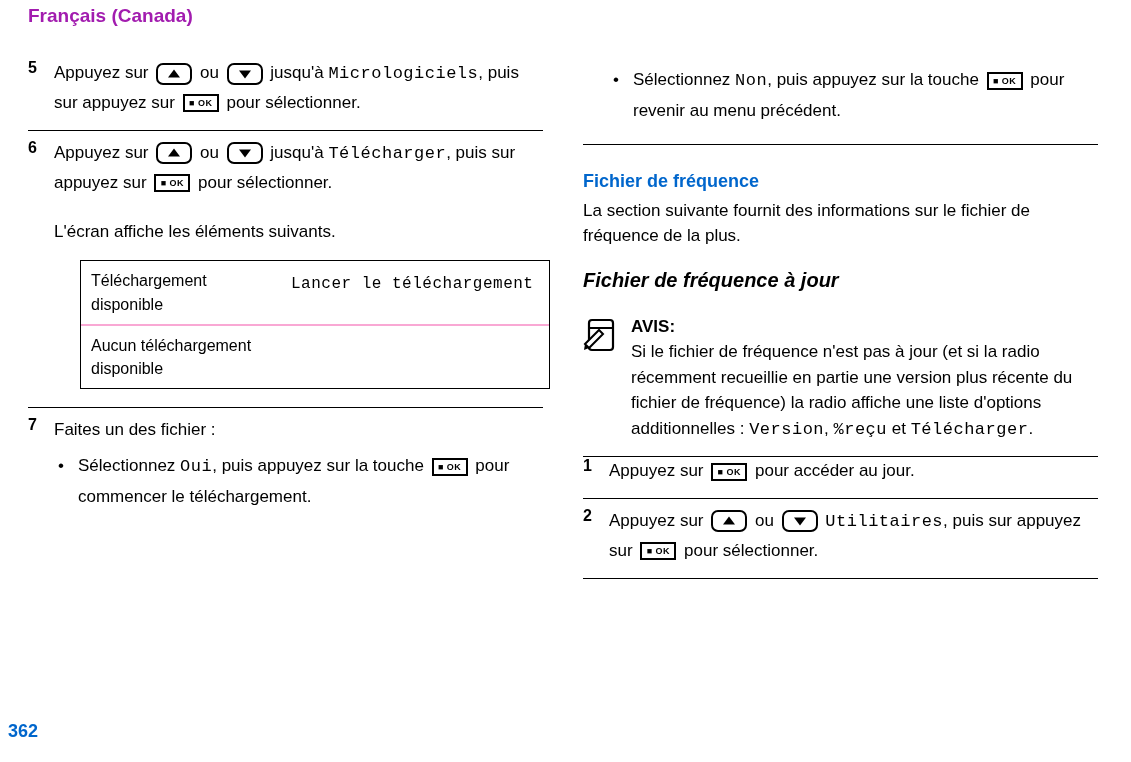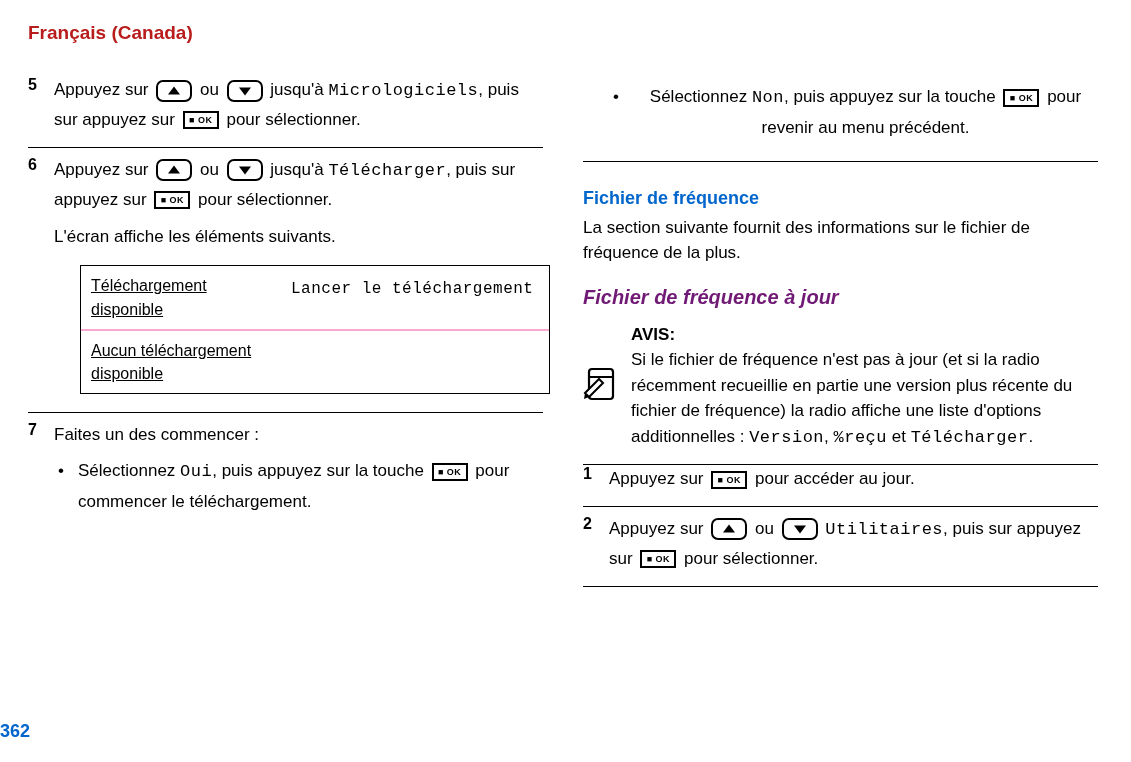--- a/index.html
+++ b/index.html
@@ -8,29 +8,29 @@
     padding: 0;
     font-family: Arial, Helvetica, sans-serif;
     background: #fff;
     width: 1131px;
     height: 762px;
     position: relative;
     color: #000;
     font-size: 17px;
   }
   .header {
-    color: #b91c1c;
+    color: #a21caf;
     font-weight: bold;
     font-size: 19px;
-    padding: 22px 0 0 28px;
+    padding: 5px 0 0 28px;
   }
   .page-number {
     position: absolute;
     bottom: 20px;
-    left: 0;
+    left: 8px;
     color: #0066cc;
     font-weight: bold;
     font-size: 18px;
   }
   .columns {
     display: flex;
     padding: 32px 8px 0 8px;
   }
   .col {
     padding: 0 20px;
@@ -116,21 +116,20 @@
   .tbl-row {
     display: flex;
   }
   .tbl-row + .tbl-row {
     border-top: 2px solid #f9a8d4;
   }
   .tbl-c1 {
     width: 200px;
     padding: 8px 10px;
     line-height: 1.45;
-    text-decoration: underline;
   }
   .tbl-c2 {
     flex: 1;
     padding: 12px 10px;
     line-height: 1.45;
   }
   .bullet-list {
     margin: 6px 0 0 0;
     padding-left: 0;
     list-style: none;
@@ -147,34 +146,33 @@
     left: 4px;
     top: 0;
   }
   .section-heading {
     color: #0066cc;
     font-weight: bold;
     font-size: 18px;
     margin: 26px 0 6px 0;
   }
   .subheading {
-    color: #701a75;
+    color: #000000;
     font-weight: bold;
     font-style: italic;
     font-size: 20px;
-    margin: 20px 0 13px 0;
+    margin: 20px 0 22px 0;
   }
   .para {
     line-height: 1.5;
     margin: 4px 0 10px 0;
   }
   .notice {
     display: flex;
     margin: 6px 0 14px 0;
-    align-items: center;
   }
   .notice-icon-wrap {
     width: 48px;
     flex-shrink: 0;
     padding-top: 2px;
   }
   .notice-body {
     flex: 1;
     line-height: 1.5;
   }
@@ -218,53 +216,53 @@
         <div>
           <span>Appuyez sur </span>
           <span class="icon-btn"><span class="tri-up"></span></span>
           <span> ou </span>
           <span class="icon-btn"><span class="tri-down"></span></span>
           <span> jusqu'à </span>
           <span class="mono">Télécharger</span><span>, puis sur appuyez sur </span>
           <span class="icon-ok"></span>
           <span> pour sélectionner.</span>
         </div>
-        <div style="margin-top:8px;">L'écran affiche les éléments suivants.</div>
+        <div style="margin-top:20px;">L'écran affiche les éléments suivants.</div>
 
         <div class="tbl">
           <div class="tbl-row">
             <div class="tbl-c1">Téléchargement disponible</div>
             <div class="tbl-c2 mono">Lancer le téléchargement</div>
           </div>
           <div class="tbl-row">
             <div class="tbl-c1">Aucun téléchargement disponible</div>
           </div>
         </div>
       </div>
     </div>
 
     <div class="step-no-border">
       <div class="step-num">7</div>
       <div class="step-body">
-        <div>Faites un des commencer :</div>
+        <div>Faites un des fichier :</div>
         <ul class="bullet-list">
           <li>
             <span>Sélectionnez </span><span class="mono">Oui</span><span>, puis appuyez sur la touche </span>
             <span class="icon-ok"></span>
             <span> pour commencer le téléchargement.</span>
           </li>
         </ul>
       </div>
     </div>
 
   </div>
 
   <div class="col col-right">
 
-    <div class="step" style="padding-left:26px;text-align:center;">
+    <div class="step" style="padding-left:26px;">
       <div class="step-body">
         <ul class="bullet-list">
           <li>
             <span>Sélectionnez </span><span class="mono">Non</span><span>, puis appuyez sur la touche </span>
             <span class="icon-ok"></span>
             <span> pour revenir au menu précédent.</span>
           </li>
         </ul>
       </div>
     </div>

